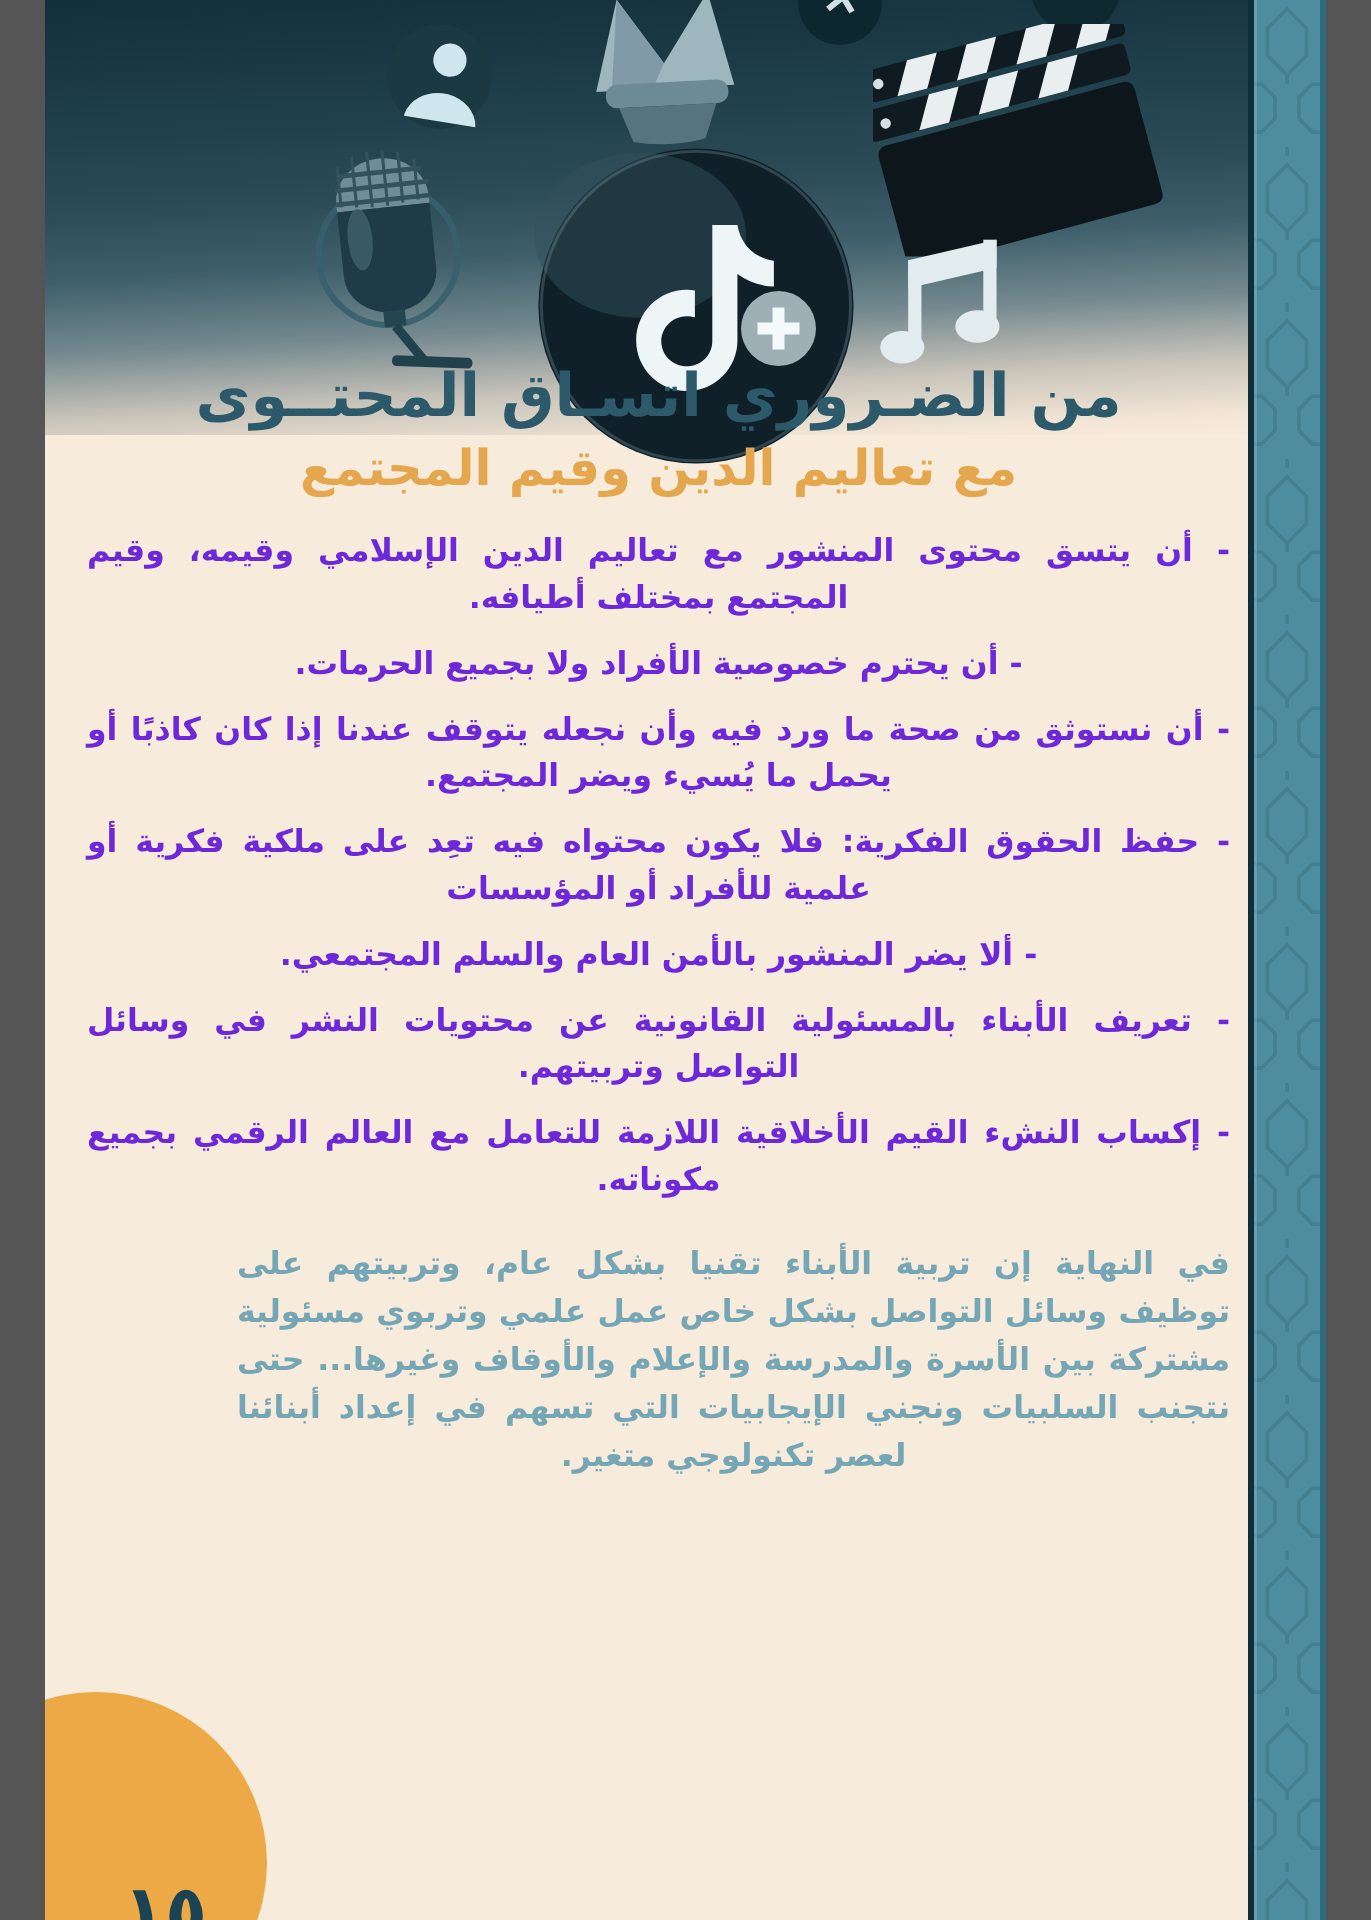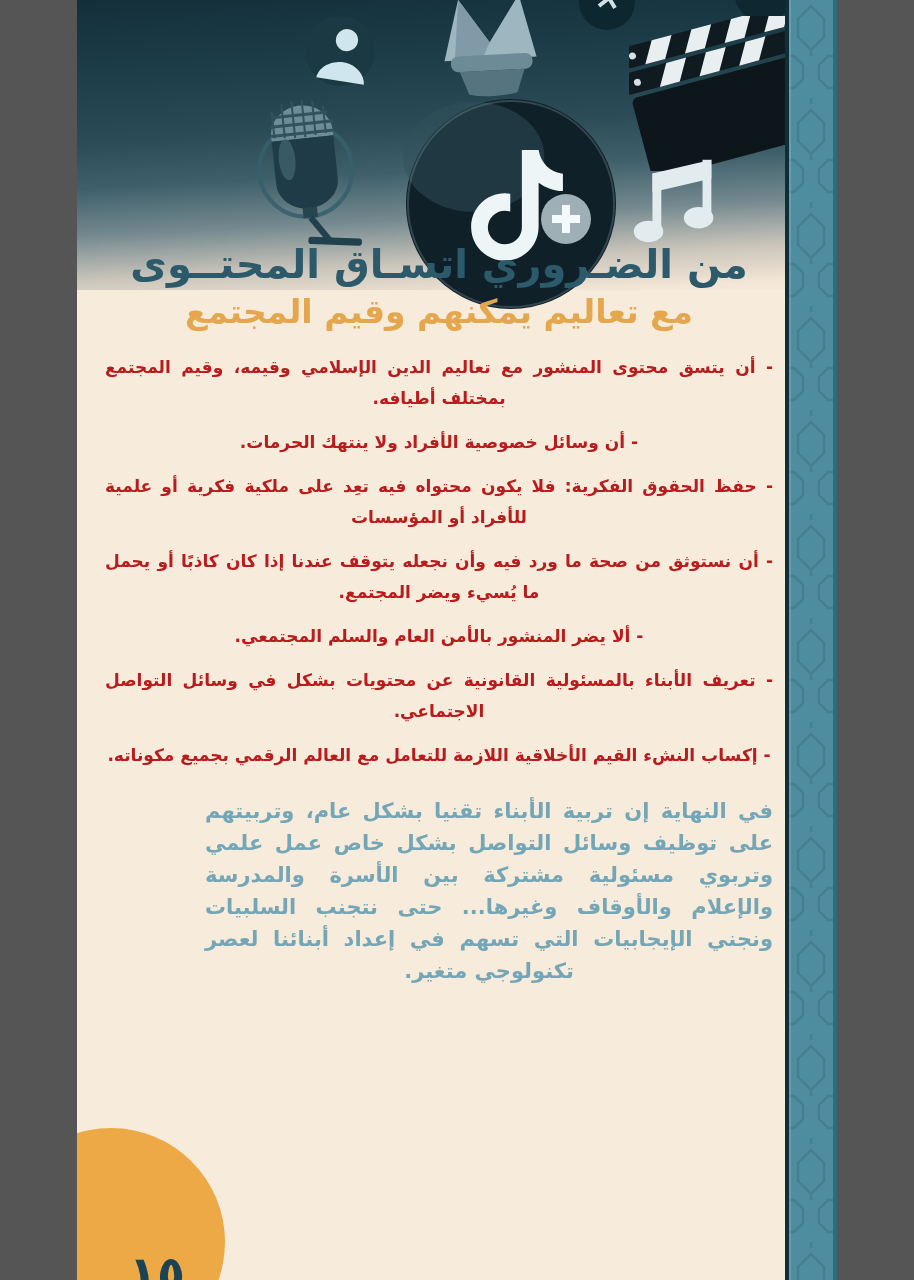--- a/index.html
+++ b/index.html
@@ -1,17 +1,17 @@
 <!DOCTYPE html>
 <html lang="ar"><head>
 <meta charset="utf-8">
 <style>
   html,body{margin:0;padding:0;background:#555;}
   .page{
-    position:relative;width:760px;height:1280px;overflow:hidden;
+    position:relative;width:854px;height:1280px;overflow:hidden;
     background:#f7ebdc;font-family:"DejaVu Sans",sans-serif;margin:0 auto;
   }
   
   .header{
     position:absolute;top:0;left:0;width:914px;height:290px;
     background:linear-gradient(177deg,#132f3a 0%,#1d3d48 22%,#2b4c57 42%,#3f606b 56%,#74898f 70%,#c9c4ba 83%,#f3e6d6 94%,#f7ebdc 100%);
   }
   .hicon{position:absolute;}
   
   .strip{position:absolute;top:0;right:0;width:52px;height:1280px;z-index:30;}
@@ -23,21 +23,21 @@
   .title-main{
     color:#2c5a6b;font-size:40px;font-weight:bold;line-height:1.2;
     letter-spacing:-1px;
   }
   .title-sub{
     color:#e5a74e;font-size:33px;font-weight:bold;line-height:1.2;
     margin:4px 0 20px 0;letter-spacing:-1px;
   }
   .bullets{direction:rtl;}
   .bullet{
-    color:#b91c1c;font-size:17px;font-weight:bold;line-height:31px;
+    color:#6d28d9;font-size:21px;font-weight:bold;line-height:31px;
     text-align:justify;text-align-last:center;margin-bottom:13px;
     letter-spacing:-0.5px;
   }
   .closing{
     color:#74a6b6;font-size:21px;font-weight:bold;line-height:32px;
     text-align:justify;text-align-last:center;margin-top:24px;
     padding-left:100px;letter-spacing:-0.5px;
   }
   
   .badge-circle{
@@ -141,29 +141,29 @@
     </defs>
     <rect x="0" y="0" width="52" height="1280" fill="#4e8da0"></rect>
     <rect x="0" y="0" width="52" height="1280" fill="url(#arabesque)"></rect>
     <rect x="0" y="0" width="4" height="1280" fill="#0f2e38"></rect>
     <rect x="4" y="0" width="2" height="1280" fill="#8ab4c0" opacity="0.45"></rect>
     <rect x="48" y="0" width="4" height="1280" fill="#2f6b7d"></rect>
   </svg>
 
   <div class="content" dir="rtl">
     <div class="title-main">من الضـروري اتسـاق المحتــوى</div>
-    <div class="title-sub">مع تعاليم يمكنهم وقيم المجتمع</div>
+    <div class="title-sub">مع تعاليم الدين وقيم المجتمع</div>
 
     <div class="bullets">
       <div class="bullet">- أن يتسق محتوى المنشور مع تعاليم الدين الإسلامي وقيمه، وقيم المجتمع بمختلف أطيافه.</div>
-      <div class="bullet">- أن وسائل خصوصية الأفراد ولا ينتهك الحرمات.</div>
+      <div class="bullet">- أن يحترم خصوصية الأفراد ولا بجميع الحرمات.</div>
+      <div class="bullet">- أن نستوثق من صحة ما ورد فيه وأن نجعله يتوقف عندنا إذا كان كاذبًا أو يحمل ما يُسيء ويضر المجتمع.</div>
       <div class="bullet">- حفظ الحقوق الفكرية: فلا يكون محتواه فيه تعِد على ملكية فكرية أو علمية للأفراد أو المؤسسات</div>
-      <div class="bullet">- أن نستوثق من صحة ما ورد فيه وأن نجعله يتوقف عندنا إذا كان كاذبًا أو يحمل ما يُسيء ويضر المجتمع.</div>
       <div class="bullet">- ألا يضر المنشور بالأمن العام والسلم المجتمعي.</div>
-      <div class="bullet">- تعريف الأبناء بالمسئولية القانونية عن محتويات بشكل في وسائل التواصل الاجتماعي.</div>
+      <div class="bullet">- تعريف الأبناء بالمسئولية القانونية عن محتويات النشر في وسائل التواصل وتربيتهم.</div>
       <div class="bullet">- إكساب النشء القيم الأخلاقية اللازمة للتعامل مع العالم الرقمي بجميع مكوناته.</div>
     </div>
 
     <div class="closing">في النهاية إن تربية الأبناء تقنيا بشكل عام، وتربيتهم على توظيف وسائل التواصل بشكل خاص عمل علمي وتربوي مسئولية مشتركة بين الأسرة والمدرسة والإعلام والأوقاف وغيرها... حتى نتجنب السلبيات ونجني الإيجابيات التي تسهم في إعداد أبنائنا لعصر تكنولوجي متغير.</div>
   </div>
 
   <div class="badge-circle"></div>
   <div class="page-num">١٥</div>
 
 </div>

